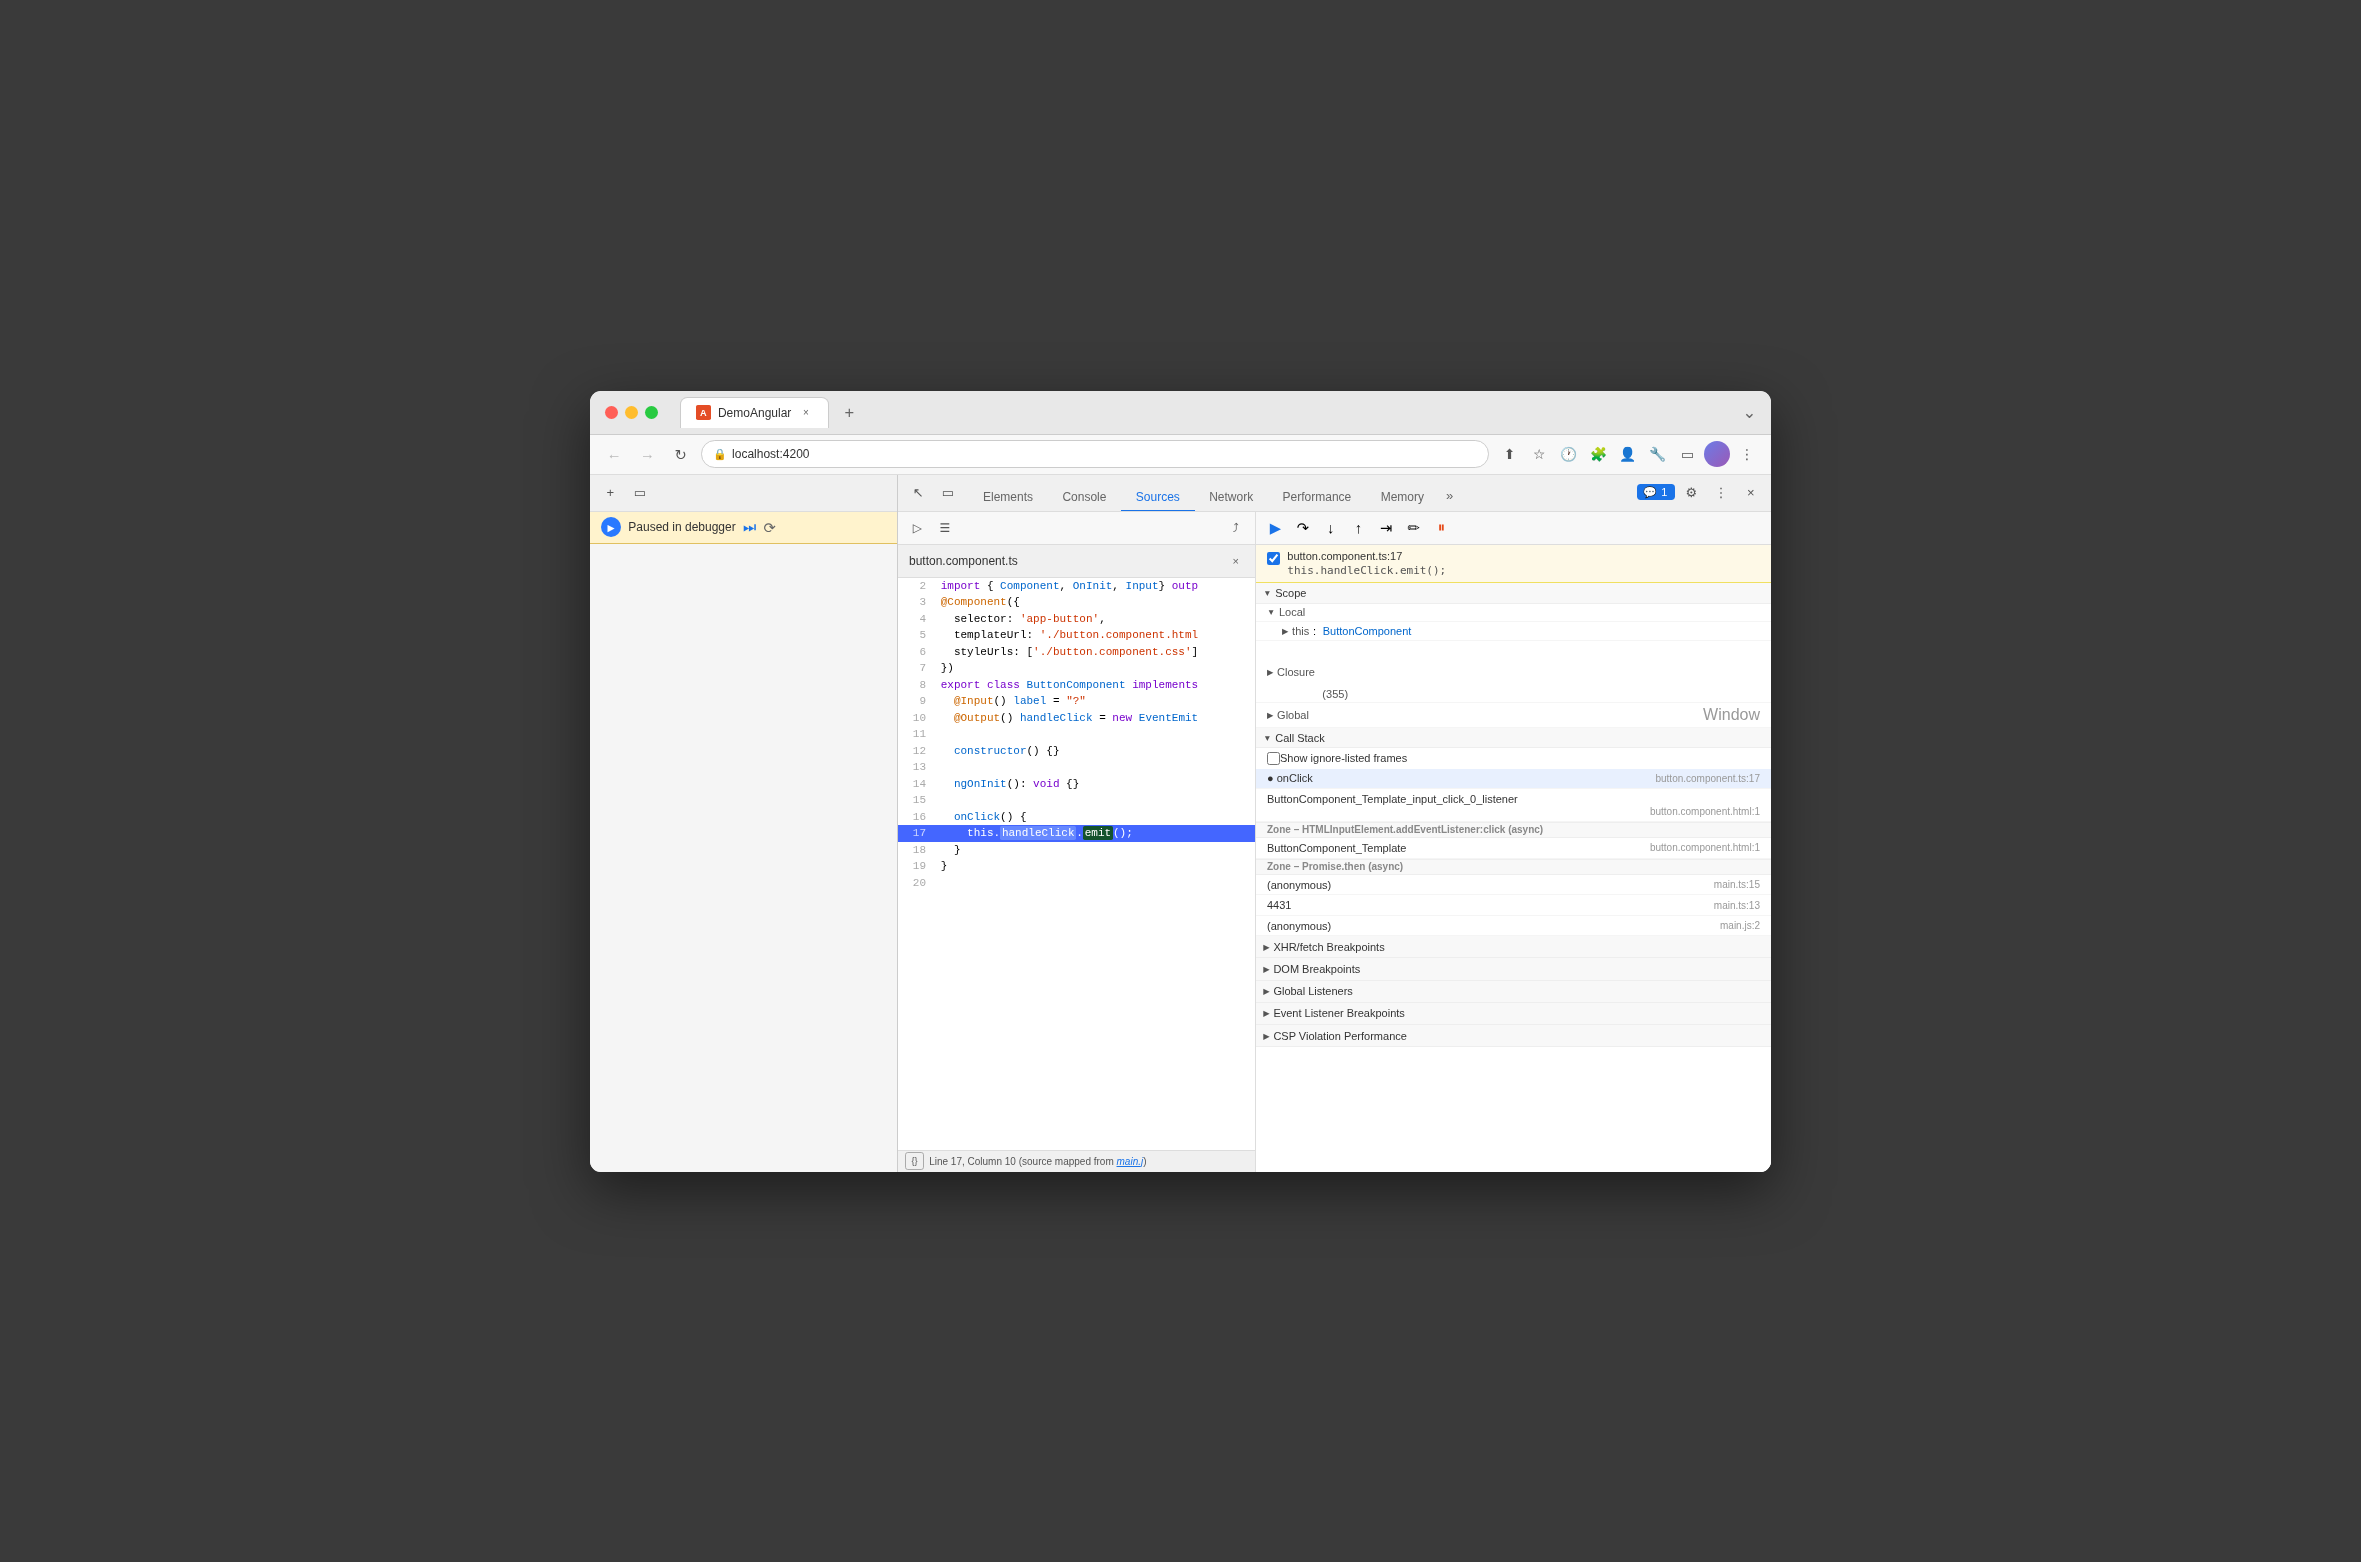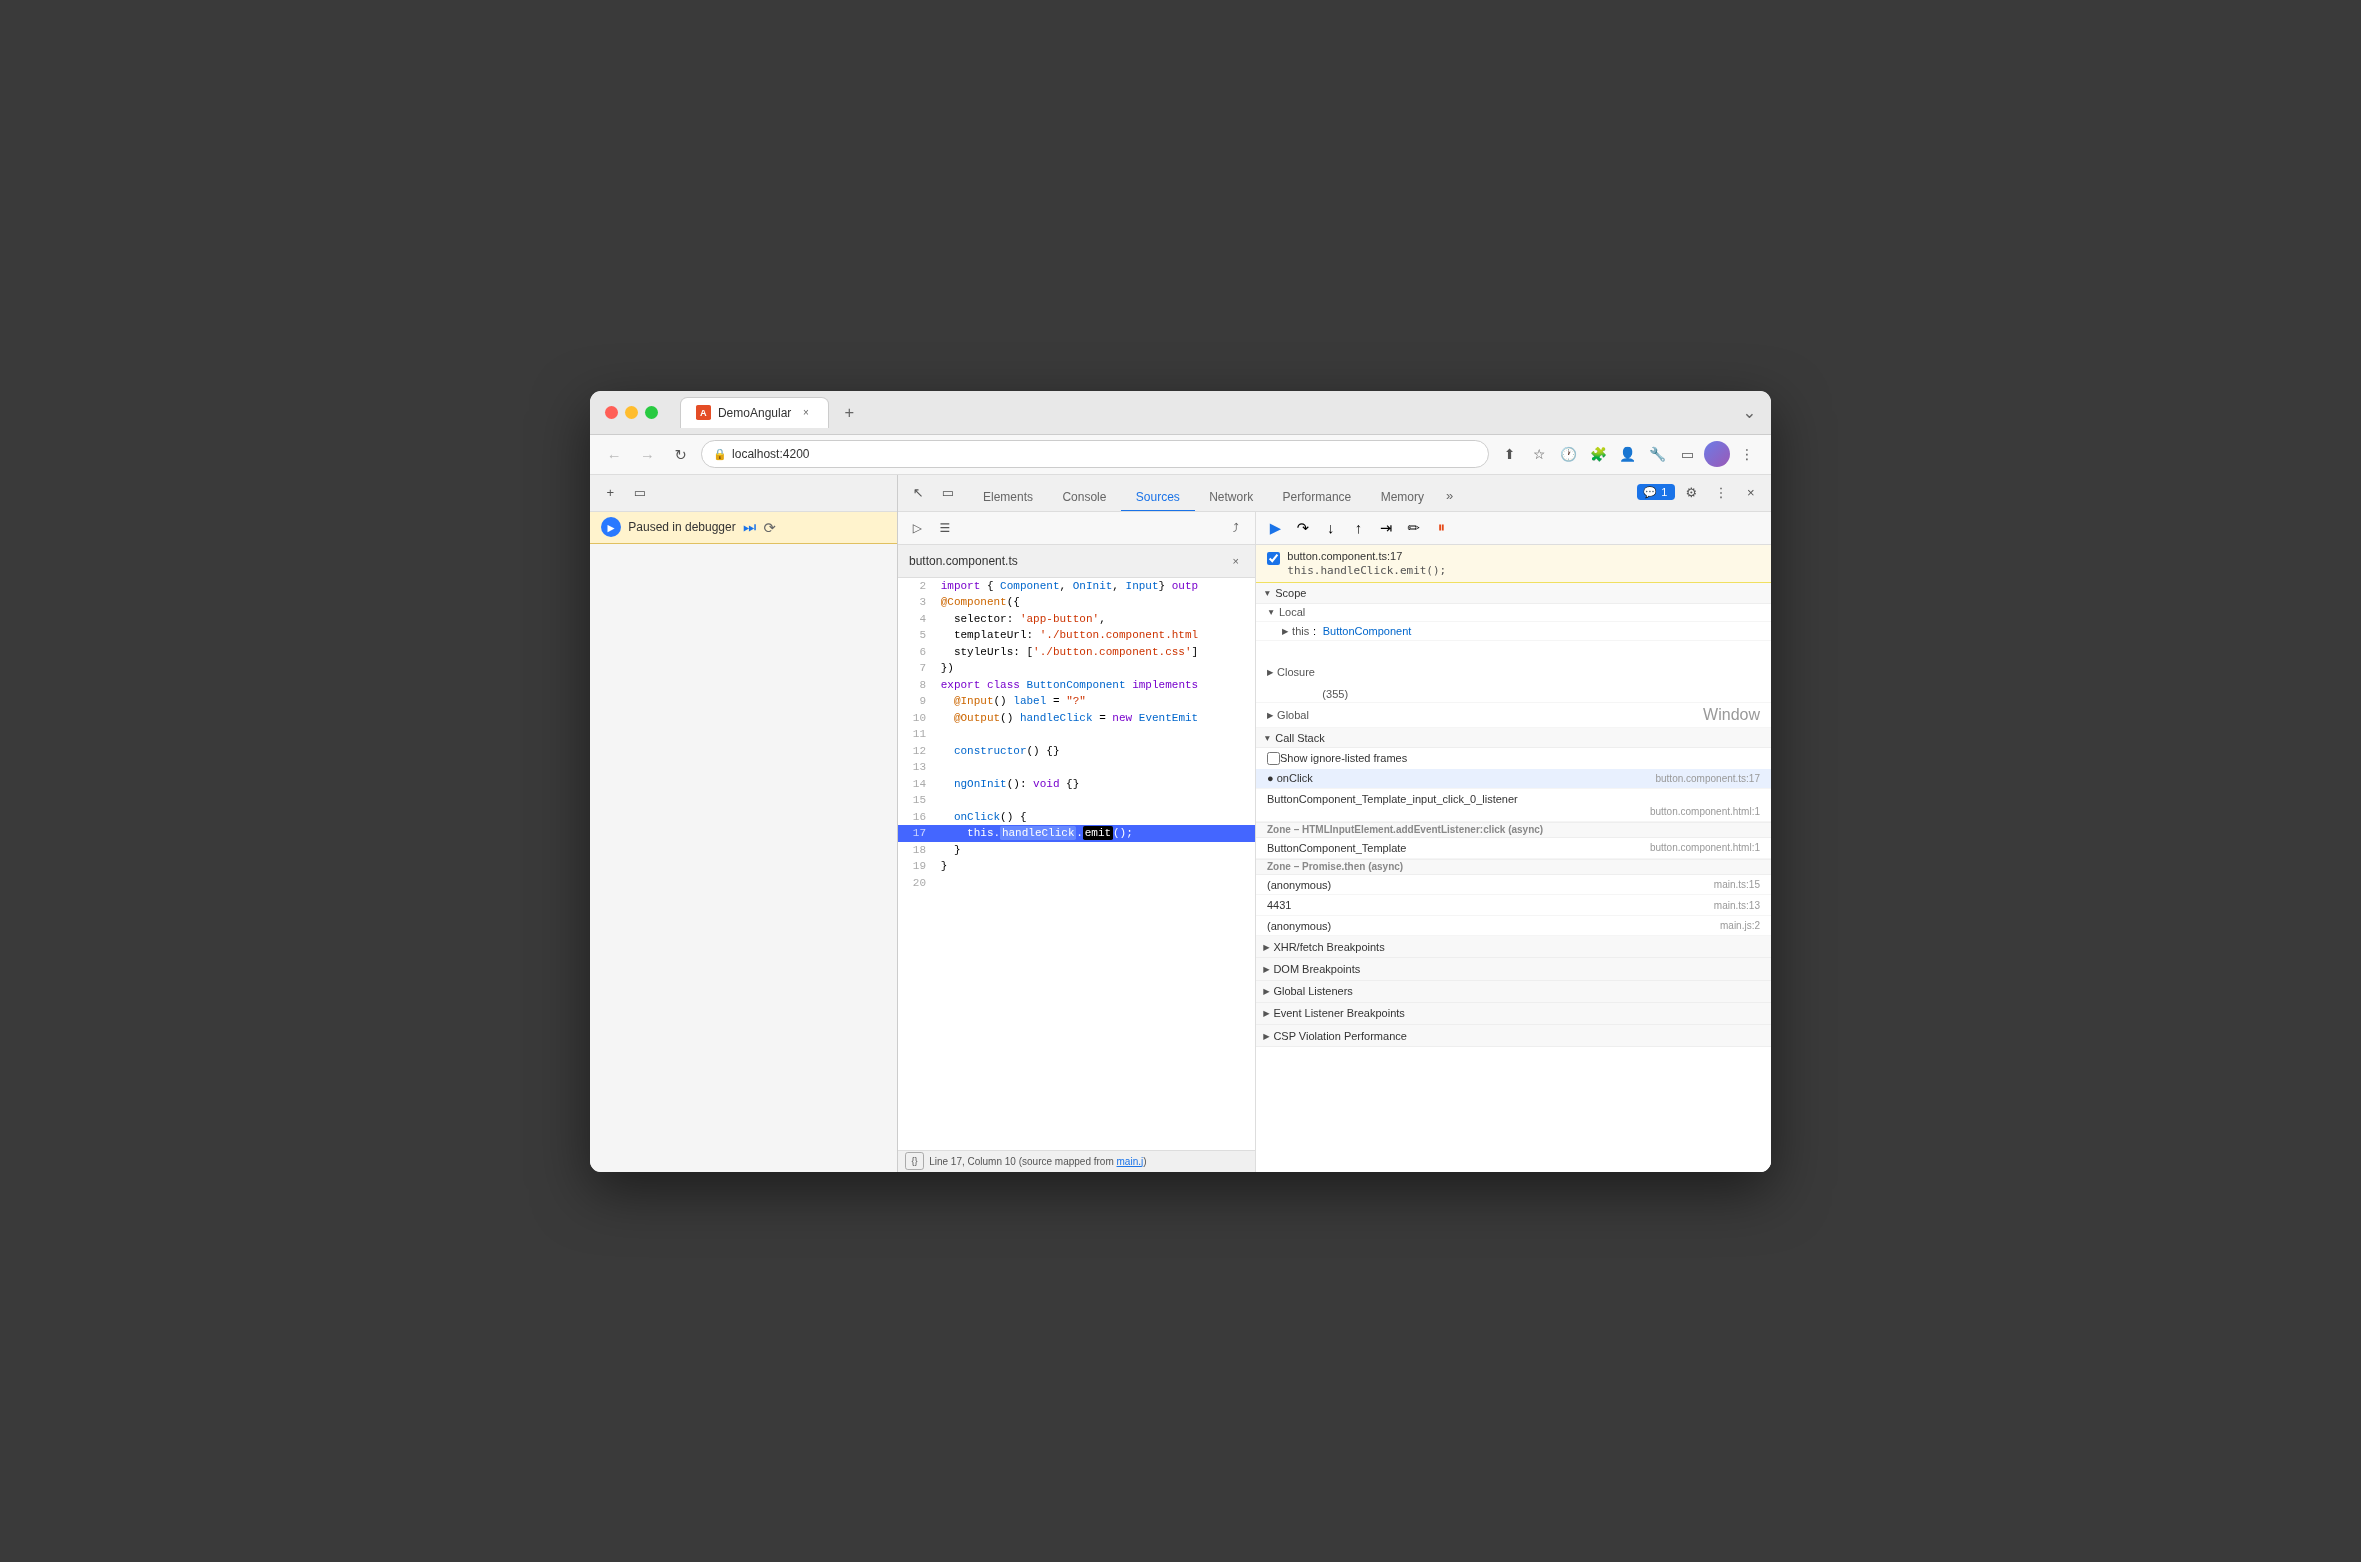--- a/index.html
+++ b/index.html
@@ -422,20 +422,21 @@
       align-items: center;
       justify-content: center;
       font-size: 9.2px;
       cursor: pointer;
       color: #555;
     }
     .status-link {
       color: #1a73e8;
       text-decoration: underline;
       cursor: pointer;
+      font-style: italic;
     }
     
     .debugger-panel {
       flex: 1;
       display: flex;
       flex-direction: column;
       overflow: hidden;
       background: #fff;
     }
     .debugger-toolbar {
@@ -724,21 +725,21 @@
             <div class="code-line">
               <span class="line-number">15</span>
               <span class="line-content"> </span>
             </div>
             <div class="code-line">
               <span class="line-number">16</span>
               <span class="line-content">  <span class="fn">onClick</span>() {</span>
             </div>
             <div class="code-line highlighted">
               <span class="line-number">17</span>
-              <span class="line-content">    this.<span style="background:#6688ff;padding:0.9px 1.8px;border-radius:1.8px;">handleClick</span>.<span style="background:#000000;padding:0.9px 1.8px;border-radius:1.8px;">emit</span>();</span>
+              <span class="line-content">    this.<span style="background:#6688ff;padding:0.9px 1.8px;border-radius:1.8px;">handleClick</span>.<span style="background:#14532d;padding:0.9px 1.8px;border-radius:1.8px;">emit</span>();</span>
             </div>
             <div class="code-line">
               <span class="line-number">18</span>
               <span class="line-content">  }</span>
             </div>
             <div class="code-line">
               <span class="line-number">19</span>
               <span class="line-content">}</span>
             </div>
             <div class="code-line">

